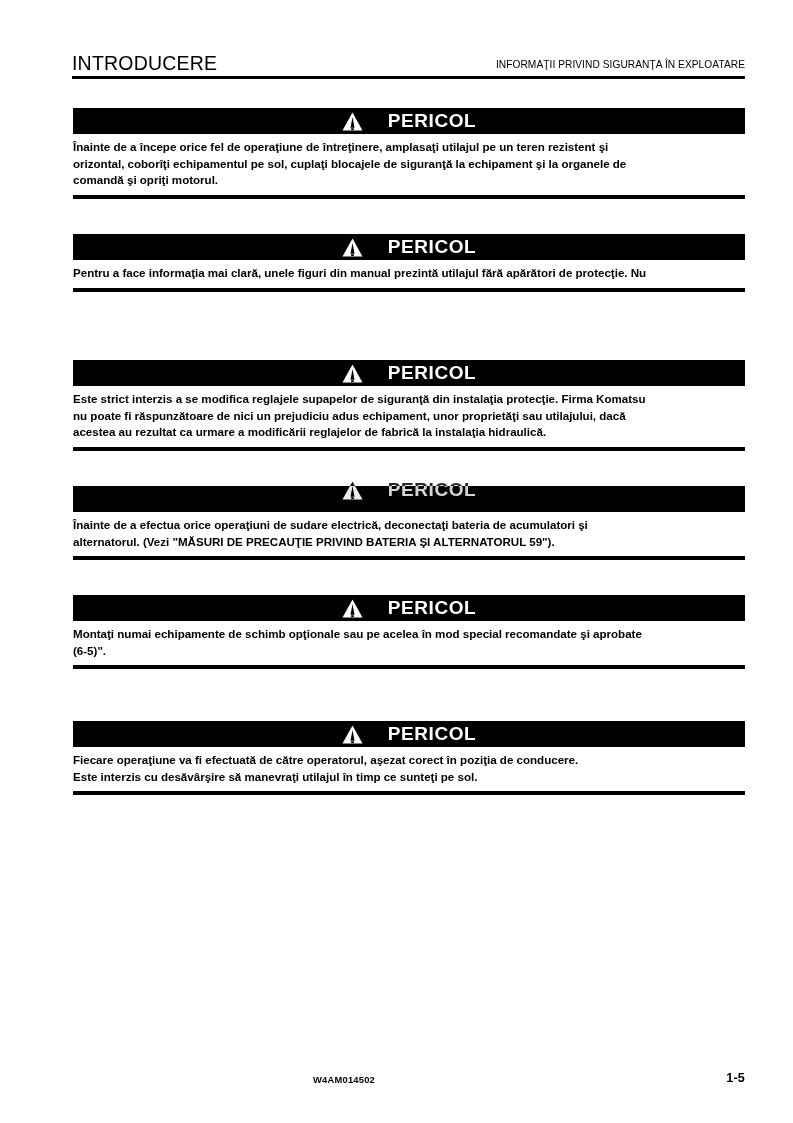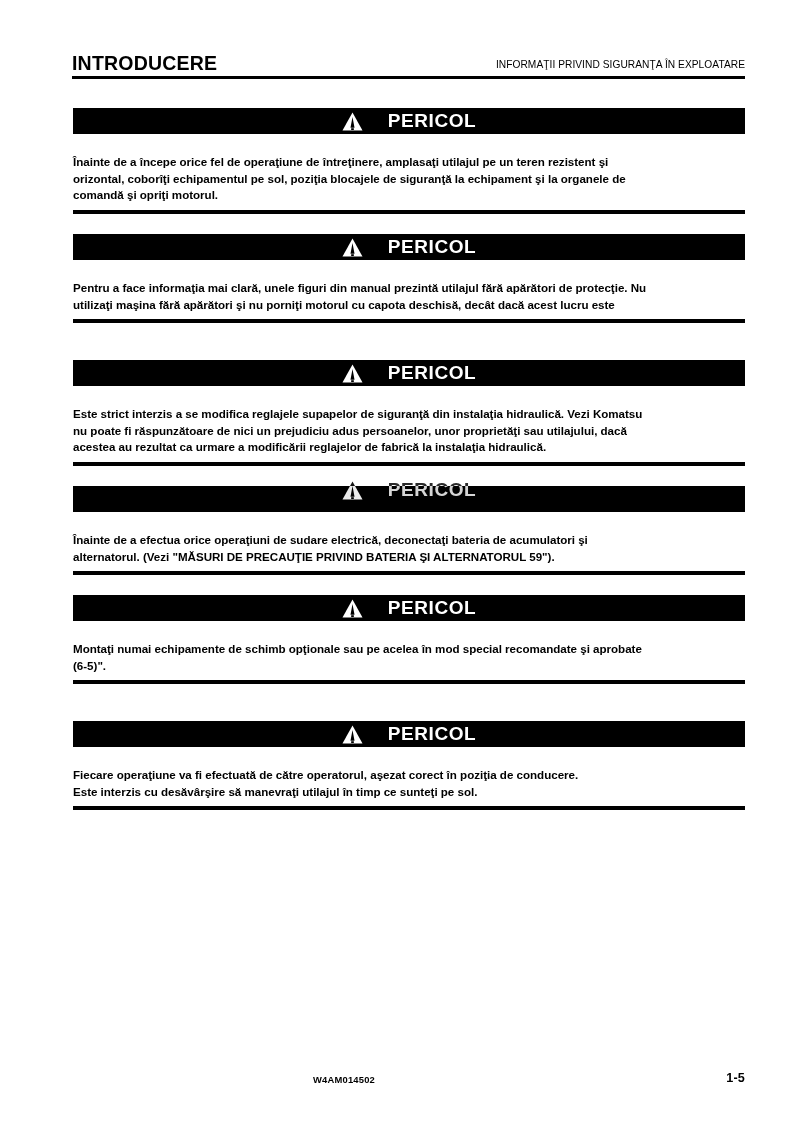--- a/index.html
+++ b/index.html
@@ -30,21 +30,21 @@
     left: 72px;
     top: 52px;
     width: 673px;
     height: 30px;
   }
   .header-title {
     position: absolute;
     left: 0;
     top: 0;
     font-size: 19.5px;
-    font-weight: 700;
+    font-weight: 400;
     letter-spacing: 0.2px;
     line-height: 22px;
     white-space: nowrap;
   }
   .header-subtitle {
     position: absolute;
     right: 0;
     top: 6px;
     font-size: 10.2px;
     font-weight: 400;
@@ -106,21 +106,21 @@
   .danger-bar.artifact .danger-bar-inner {
     top: -9px;
     mix-blend-mode: difference;
     opacity: 0.92;
   }
   .danger-bar.artifact .danger-label {
     color: #e8e8e8;
   }
 
   .danger-body {
-    padding-top: 20px;
+    padding-top: 5px;
     font-size: 11.6px;
     font-weight: 700;
     line-height: 16.6px;
     letter-spacing: -0.02px;
     color: #000000;
     text-align: left;
   }
   .danger-body p {
     margin: 0;
   }
@@ -169,56 +169,55 @@
             <span class="warn-triangle"><svg viewBox="0 0 22 20" xmlns="http://www.w3.org/2000/svg" aria-hidden="true">
                 <polygon points="11,0.5 21.5,19.5 0.5,19.5" fill="#ffffff"></polygon>
                 <polygon points="11,5.2 13.1,16.4 8.9,16.4" fill="#000000"></polygon>
                 <rect x="9.6" y="17.0" width="2.8" height="1.9" fill="#000000"></rect>
               </svg></span>
             <span class="danger-label">PERICOL</span>
           </div>
         </div>
         <div class="danger-body">
           <p>Înainte de a începe orice fel de operaţiune de întreţinere, amplasaţi utilajul pe un teren rezistent şi</p>
-          <p>orizontal, coborîţi echipamentul pe sol, poziţia blocajele de siguranţă la echipament şi la organele de</p>
+          <p>orizontal, coborîţi echipamentul pe sol, cuplaţi blocajele de siguranţă la echipament şi la organele de</p>
           <p>comandă şi opriţi motorul.</p>
         </div>
         <div class="danger-rule"></div>
       </div>
       <div class="danger-block" style="top: 234px;">
         <div class="danger-bar">
           <div class="danger-bar-inner">
             <span class="warn-triangle"><svg viewBox="0 0 22 20" xmlns="http://www.w3.org/2000/svg" aria-hidden="true">
                 <polygon points="11,0.5 21.5,19.5 0.5,19.5" fill="#ffffff"></polygon>
                 <polygon points="11,5.2 13.1,16.4 8.9,16.4" fill="#000000"></polygon>
                 <rect x="9.6" y="17.0" width="2.8" height="1.9" fill="#000000"></rect>
               </svg></span>
             <span class="danger-label">PERICOL</span>
           </div>
         </div>
         <div class="danger-body">
           <p>Pentru a face informaţia mai clară, unele figuri din manual prezintă utilajul fără apărători de protecţie. Nu</p>
-          <p>utilizaţi maşina fără apărători şi nu porniţi motorul cu capota deschisă, decât dacă acest lucru este</p>
         </div>
         <div class="danger-rule"></div>
       </div>
       <div class="danger-block" style="top: 360px;">
         <div class="danger-bar">
           <div class="danger-bar-inner">
             <span class="warn-triangle"><svg viewBox="0 0 22 20" xmlns="http://www.w3.org/2000/svg" aria-hidden="true">
                 <polygon points="11,0.5 21.5,19.5 0.5,19.5" fill="#ffffff"></polygon>
                 <polygon points="11,5.2 13.1,16.4 8.9,16.4" fill="#000000"></polygon>
                 <rect x="9.6" y="17.0" width="2.8" height="1.9" fill="#000000"></rect>
               </svg></span>
             <span class="danger-label">PERICOL</span>
           </div>
         </div>
         <div class="danger-body">
-          <p>Este strict interzis a se modifica reglajele supapelor de siguranţă din instalaţia hidraulică. Vezi Komatsu</p>
-          <p>nu poate fi răspunzătoare de nici un prejudiciu adus persoanelor, unor proprietăţi sau utilajului, dacă</p>
+          <p>Este strict interzis a se modifica reglajele supapelor de siguranţă din instalaţia protecţie. Firma Komatsu</p>
+          <p>nu poate fi răspunzătoare de nici un prejudiciu adus echipament, unor proprietăţi sau utilajului, dacă</p>
           <p>acestea au rezultat ca urmare a modificării reglajelor de fabrică la instalaţia hidraulică.</p>
         </div>
         <div class="danger-rule"></div>
       </div>
       <div class="danger-block" style="top: 486px;">
         <div class="danger-bar artifact">
           <div class="danger-bar-inner">
             <span class="warn-triangle"><svg viewBox="0 0 22 20" xmlns="http://www.w3.org/2000/svg" aria-hidden="true">
                 <polygon points="11,0.5 21.5,19.5 0.5,19.5" fill="#ffffff"></polygon>
                 <polygon points="11,5.2 13.1,16.4 8.9,16.4" fill="#000000"></polygon>

